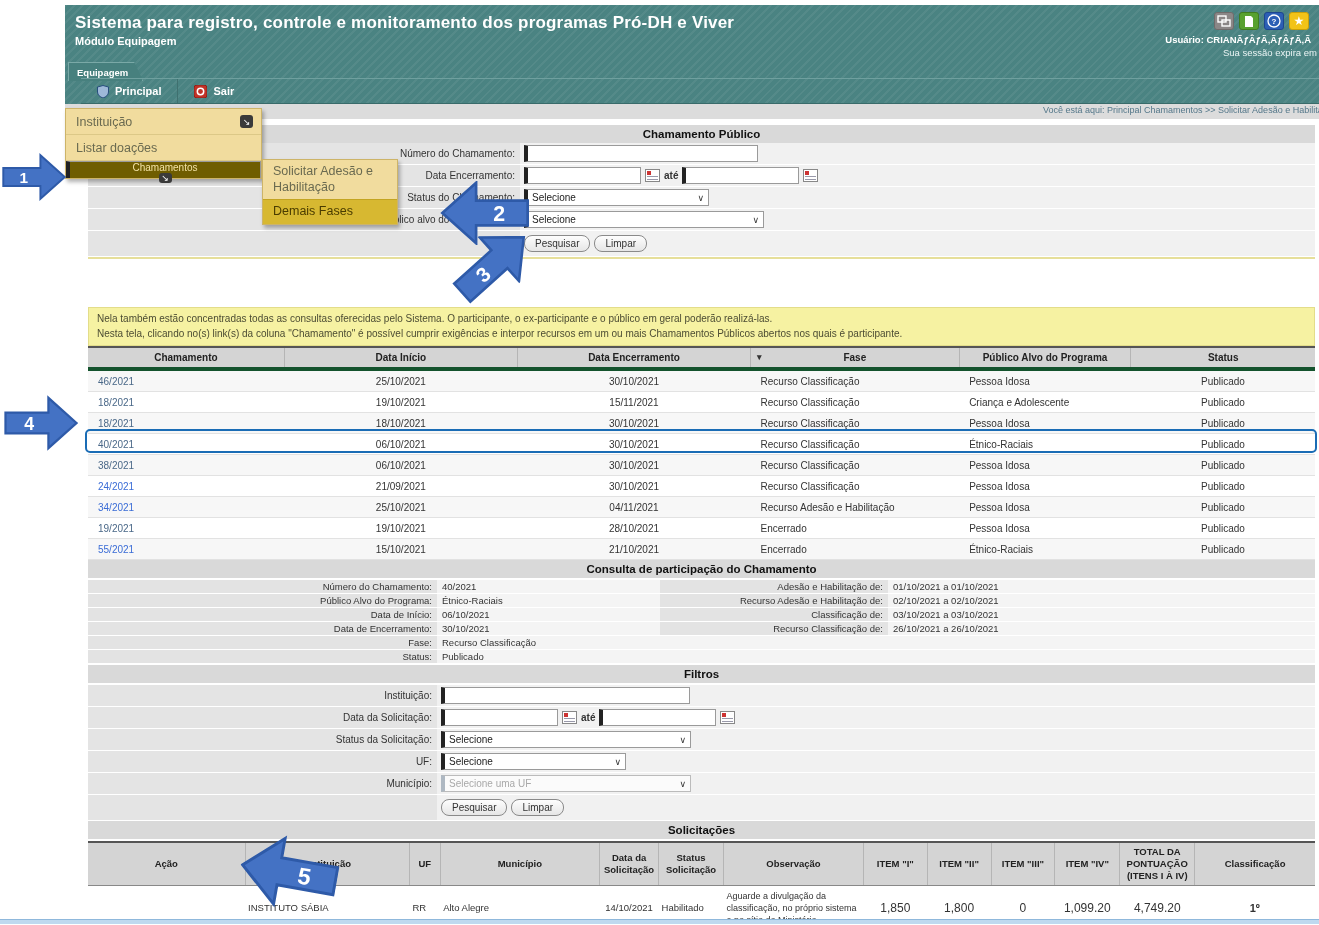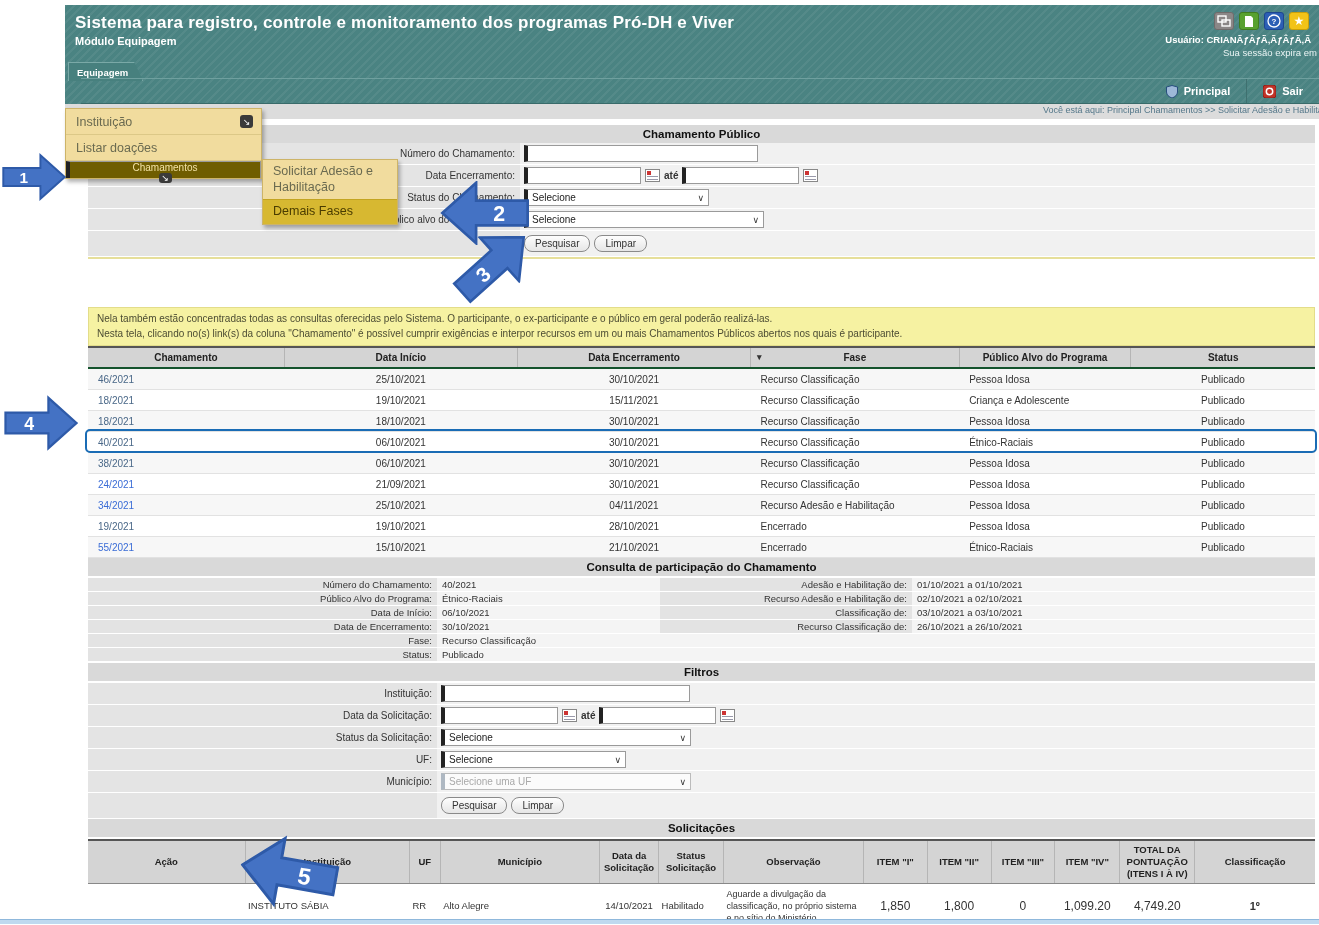--- a/index.html
+++ b/index.html
@@ -24,21 +24,21 @@
   .usr1{position:absolute;right:8px;top:29px;color:#fff;font-size:9.5px;font-weight:bold;white-space:nowrap;}
   .usr2{position:absolute;right:2px;top:42px;color:#eaf4f4;font-size:9.5px;white-space:nowrap;}
   .tab{
     position:absolute;left:3px;top:57px;height:18px;padding:0 14px 0 8px;
     background:#47807e;border:1px solid #7aa9a7;border-bottom:none;
     clip-path:polygon(0 0,calc(100% - 9px) 0,100% 100%,0 100%);
     color:#fff;font-size:9.5px;font-weight:bold;display:flex;align-items:center;
   }
   .menubar{
     position:absolute;left:16px;right:0;bottom:0;height:24px;border-top:1px solid #6fa09f;border-bottom:1px solid #396b6a;
-    display:flex;align-items:center;justify-content:flex-end;
+    display:flex;align-items:center;
   }
   .mitem{display:flex;align-items:center;gap:6px;color:#fff;font-size:11px;font-weight:bold;padding:0 16px;height:100%;cursor:pointer;}
   .mitem+.mitem{border-left:1px solid #3f706f;}
   
   .crumbstrip{position:absolute;left:65px;top:104px;right:0;height:15px;background:#dcdcdc;}
   .crumb{position:absolute;left:978px;top:1px;font-size:9px;color:#55788a;white-space:nowrap;}
   
   .dd{
     position:absolute;left:65px;top:108px;width:197px;background:#f1dc9e;
     border:1px solid #cdb468;box-shadow:2px 3px 4px rgba(0,0,0,.3);z-index:40;box-sizing:border-box;
@@ -73,37 +73,37 @@
   .cal:before{content:"";position:absolute;left:1px;top:1px;width:4px;height:4px;background:#c33;}
   .cal:after{content:"";position:absolute;left:1px;right:1px;top:6px;height:1px;background:#99a;box-shadow:0 3px 0 #99a;}
   .ate{font-size:10px;font-weight:bold;color:#333;}
   .btn{background:linear-gradient(#fdfdfd,#e6e6e6);border:1px solid #8a8a8a;border-radius:8px;
     font-family:"Liberation Sans",sans-serif;font-size:10px;color:#333;padding:2px 10px;cursor:pointer;}
   
   .infobox{margin-top:48px;background:#f6f2a2;border:1px solid #e3dd8a;padding:4px 8px;font-size:10px;color:#4c4c33;line-height:1.45;}
   
   table{width:100%;border-collapse:collapse;table-layout:fixed;}
   .tbl1{margin-top:0;}
-  .tbl1 th{background:#d4d4d4;border-top:2px solid #555;border-bottom:2px solid #14532d;border-right:1px solid #b5b5b5;
+  .tbl1 th{background:#d4d4d4;border-top:2px solid #555;border-bottom:4px solid #14532d;border-right:1px solid #b5b5b5;
     font-size:10px;font-weight:bold;color:#222;padding:4px 2px;position:relative;}
   .tbl1 th:last-child{border-right:none;}
   .tbl1 td{font-size:10px;color:#333;padding:4px 2px;border-bottom:1px solid #e2e2e2;height:12px;}
   .tbl1 tr:nth-child(odd) td{background:#f7f7f7;}
   .tbl1 td.c{text-align:center;}
   .tbl1 td.l{text-align:left;padding-left:10px;}
   a.cham{text-decoration:none;cursor:pointer;}
   a.cham.muted{color:#4a6888;}
   a.cham.bright{color:#3a6cd6;}
   .caret{position:absolute;left:6px;top:4px;font-size:9px;color:#333;}
   
   .crow{display:flex;margin-bottom:1px;}
   .clabel{width:349px;background:#e3e3e3;text-align:right;font-size:9.5px;color:#333;padding:1px 5px 1px 0;box-sizing:border-box;}
   .cval{width:223px;background:#f4f4f4;font-size:9.5px;color:#333;padding:1px 0 1px 5px;box-sizing:border-box;}
   .cval.grow{flex:1;}
-  .clabel2{width:252px;background:#e3e3e3;text-align:right;font-size:9.5px;color:#333;padding:1px 5px 1px 0;box-sizing:border-box;}
+  .clabel2{width:228px;background:#e3e3e3;text-align:right;font-size:9.5px;color:#333;padding:1px 5px 1px 0;box-sizing:border-box;}
   .cval2{flex:1;background:#f4f4f4;font-size:9.5px;color:#333;padding:1px 0 1px 5px;box-sizing:border-box;}
   
   .tbl2 th{background:#d4d4d4;border-top:2px solid #555;border-bottom:1px solid #888;border-right:1px solid #b5b5b5;
     font-size:9.5px;font-weight:bold;color:#222;padding:3px 2px;white-space:pre-line;line-height:1.25;}
   .tbl2 th:last-child{border-right:none;}
   .tbl2 td{font-size:9.5px;color:#333;padding:4px 3px;border-bottom:1px solid #ccc;vertical-align:middle;height:36px;}
   .tbl2 tr:last-child td{border-bottom:2px solid #888;}
   .tbl2 td.c{text-align:center;}
   .tbl2 td.obs{font-size:9px;line-height:1.35;text-align:left;}
   .tbl2 td.num{font-size:12px;text-align:center;}

